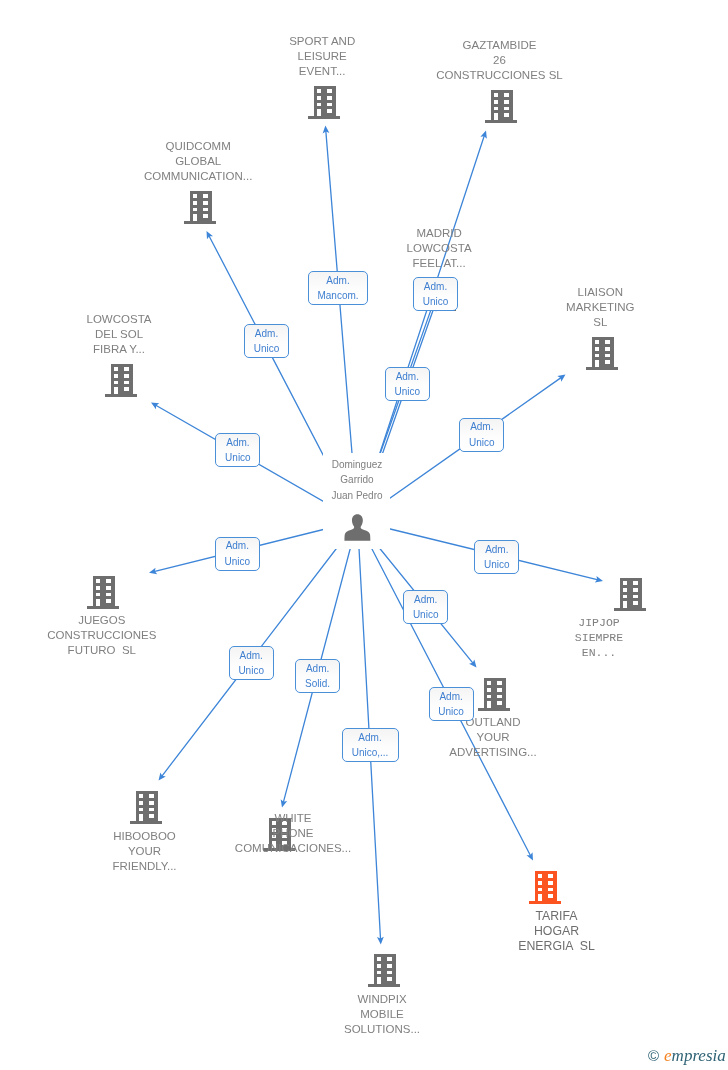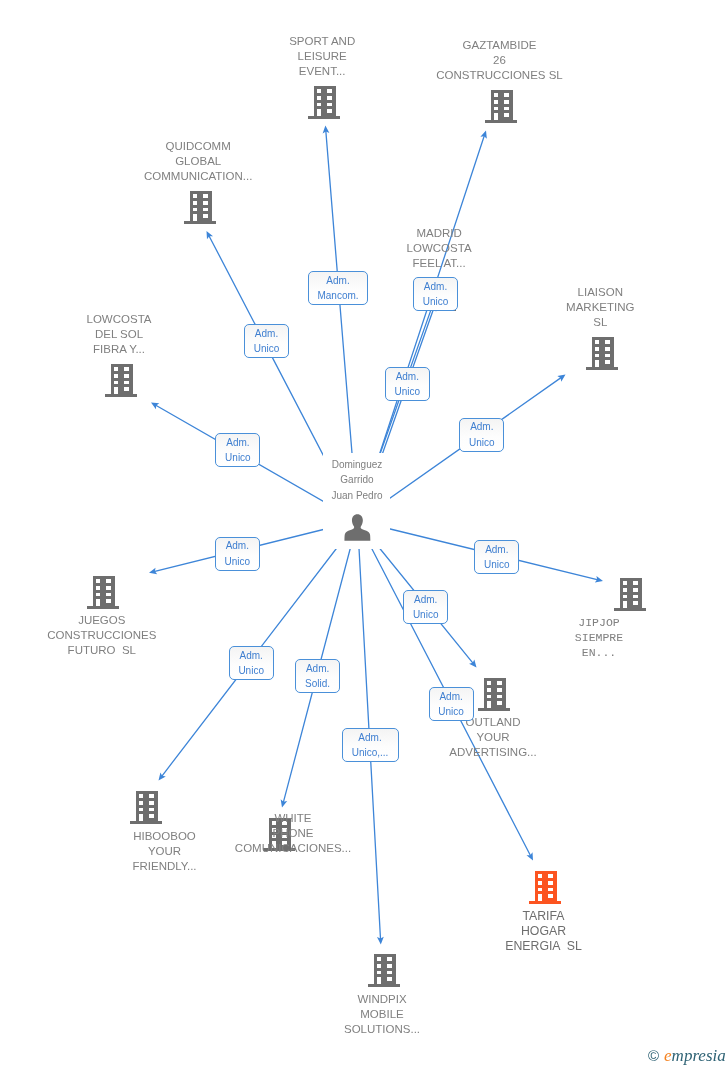--- a/index.html
+++ b/index.html
@@ -3,21 +3,21 @@
 <meta charset="utf-8">
 <title>Dominguez Garrido Juan Pedro</title>
 <style>
   html,body{margin:0;padding:0;background:#fff;}
   body{width:728px;height:1070px;font-family:"Liberation Sans",sans-serif;overflow:hidden;}
   #stage{position:relative;width:728px;height:942px;background:#fff;}
   svg#edges{position:absolute;left:0;top:0;width:728px;height:1070px;pointer-events:none;}
   .node-icon{position:absolute;line-height:0;}
   .node-label{position:absolute;text-align:center;color:#808080;font-size:11.5px;
               line-height:15px;white-space:pre;transform:translateX(-50%);}
-  .node-label.hl{color:#6e6e6e;font-size:12.3px;}
+  .node-label.hl{color:#6e6e6e;font-size:12.3px;margin-left:13px;}
   .center-label{position:absolute;text-align:center;color:#808080;font-size:10px;
                 line-height:15.3px;white-space:pre;transform:translateX(-50%);}
   .center-mask{position:absolute;background:#fff;}
   .rel{position:absolute;box-sizing:border-box;border:1.4px solid #4a90d9;border-radius:5px;
        background:linear-gradient(180deg,#f4f4f4 0%,#fdfdfd 55%,#ffffff 100%);color:#3f7fd0;font-size:10px;
        line-height:15.3px;text-align:center;display:flex;flex-direction:column;
        justify-content:center;align-items:center;white-space:pre;}
   .wm{position:absolute;left:648px;top:1047px;display:flex;align-items:center;}
   .wm-c{color:#2f6375;font-size:15px;line-height:15px;font-family:"Liberation Sans",sans-serif;}
   .wm-b{font-family:"Liberation Serif",serif;font-style:italic;font-size:17px;line-height:17px;
@@ -202,21 +202,21 @@
 <path fill="#6e6e6e" d="M0 30.2 H32.4 V33 H0 Z"></path>
 <rect x="8.6" y="3.2" width="4.7" height="4.2" fill="#fff"></rect>
 <rect x="18.8" y="3.2" width="4.9" height="4.2" fill="#fff"></rect>
 <rect x="8.6" y="9.8" width="4.7" height="4.3" fill="#fff"></rect>
 <rect x="18.8" y="9.8" width="4.9" height="4.3" fill="#fff"></rect>
 <rect x="8.6" y="16.6" width="4.7" height="3.9" fill="#fff"></rect>
 <rect x="18.8" y="16.6" width="4.9" height="3.9" fill="#fff"></rect>
 <rect x="8.6" y="23.0" width="4.7" height="7.2" fill="#fff"></rect>
 <rect x="18.8" y="23.0" width="4.9" height="4.3" fill="#fff"></rect>
 </svg></div>
-<div class="node-label" style="left:144.50px;top:828.60px;margin-left:20px;"><span>HIBOOBOO</span>
+<div class="node-label" style="left:144.50px;top:828.60px;"><span>HIBOOBOO</span>
 <span>YOUR</span>
 <span>FRIENDLY...</span></div>
 <div class="node-icon" style="left:262.90px;top:817.70px;"><svg width="32.4" height="33.0" viewBox="0 0 32.4 33" fill="none" xmlns="http://www.w3.org/2000/svg" shape-rendering="crispEdges">
 <path fill="#6e6e6e" d="M5.6 0 H27.6 V30.2 H5.6 Z"></path>
 <path fill="#6e6e6e" d="M0 30.2 H32.4 V33 H0 Z"></path>
 <rect x="8.6" y="3.2" width="4.7" height="4.2" fill="#fff"></rect>
 <rect x="18.8" y="3.2" width="4.9" height="4.2" fill="#fff"></rect>
 <rect x="8.6" y="9.8" width="4.7" height="4.3" fill="#fff"></rect>
 <rect x="18.8" y="9.8" width="4.9" height="4.3" fill="#fff"></rect>
 <rect x="8.6" y="16.6" width="4.7" height="3.9" fill="#fff"></rect>

